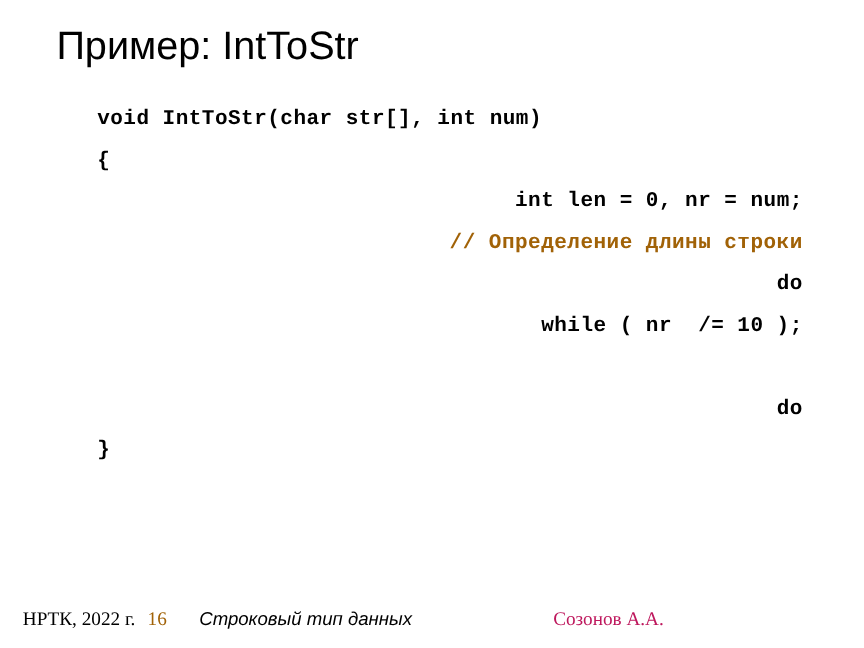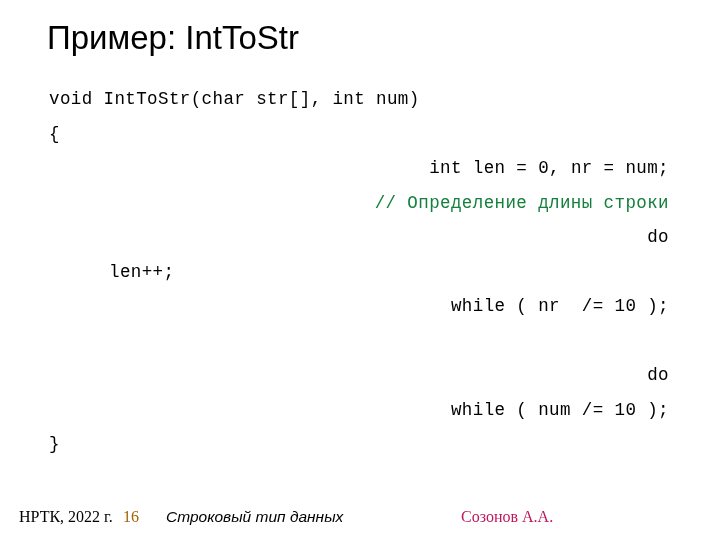--- a/index.html
+++ b/index.html
@@ -37,29 +37,30 @@
   
   .code-block {
     position: absolute;
     left: 49px;
     top: 82px;
     width: 620px;
   }
   .code-line {
     font-family: "Liberation Mono", "DejaVu Sans Mono", monospace;
     font-size: 17.5px;
-    font-weight: normal;
+    font-weight: bold;
     color: #000000;
     height: 34.5px;
     line-height: 34.5px;
     white-space: pre;
     letter-spacing: 0.4px;
+    margin-left: 32px;
   }
   .code-line.comment {
-    color: #15803d;
+    color: #a16207;
   }
   .code-line.blank {
     height: 34.5px;
   }
   .ind-0 { padding-left: 0px; }
   .ind-1 { padding-left: 30px; text-align: right; }
   .ind-2 { padding-left: 60px; }
 
   
   .footer {
@@ -113,25 +114,23 @@
 <div class="slide">
 
   <div class="slide-title">Пример: IntToStr</div>
 
   <div class="code-block">
       <div class="code-line ind-0">void IntToStr(char str[], int num)</div>
       <div class="code-line ind-0">{</div>
       <div class="code-line ind-1">int len = 0, nr = num;</div>
       <div class="code-line ind-1 comment">// Определение длины строки</div>
       <div class="code-line ind-1">do</div>
-      <div class="code-line ind-2">len++;</div>
       <div class="code-line ind-1">while ( nr  /= 10 );</div>
       <div class="code-line ind-1 blank"></div>
       <div class="code-line ind-1">do</div>
-      <div class="code-line ind-1">while ( num /= 10 );</div>
       <div class="code-line ind-0">}</div>
     </div>
 
   <div class="footer">
     <div class="footer-left">НРТК, 2022 г.</div>
     <div class="footer-page">16</div>
     <div class="footer-center">Строковый тип данных</div>
     <div class="footer-right">Созонов А.А.</div>
   </div>
 

